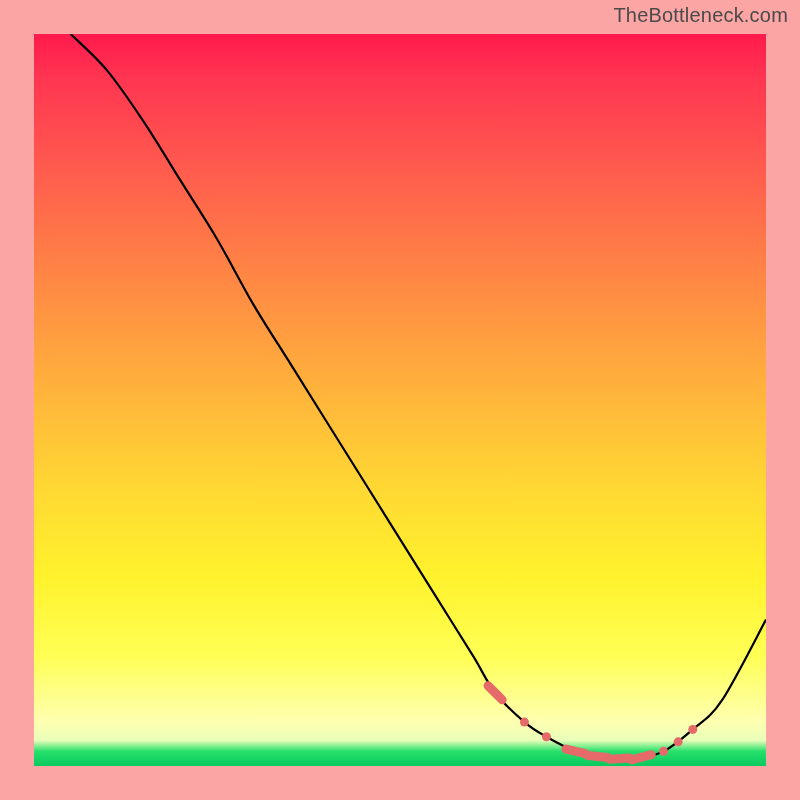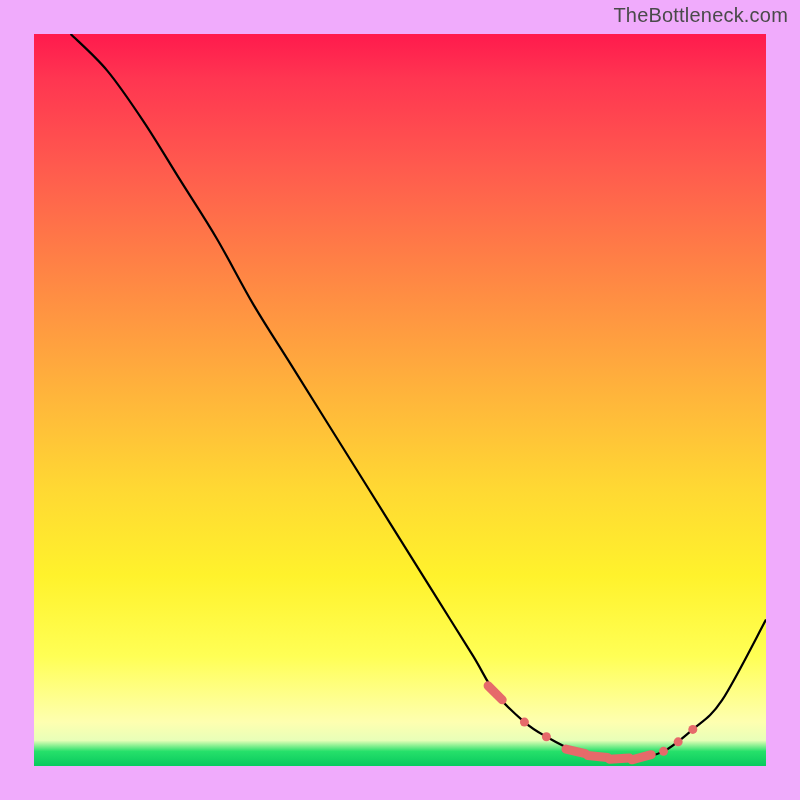--- a/index.html
+++ b/index.html
@@ -10,21 +10,21 @@
     background: #000;
     overflow: hidden;
     font-family: Arial, Helvetica, sans-serif;
   }
   .frame {
     position: absolute;
     left: 0;
     top: 0;
     width: 800px;
     height: 800px;
-    background: #f0abfc;
+    background: #fca5a5;
   }
   .plot {
     position: absolute;
     left: 34px;
     top: 34px;
     width: 732px;
     height: 732px;
     
     background: linear-gradient(
       to bottom,

